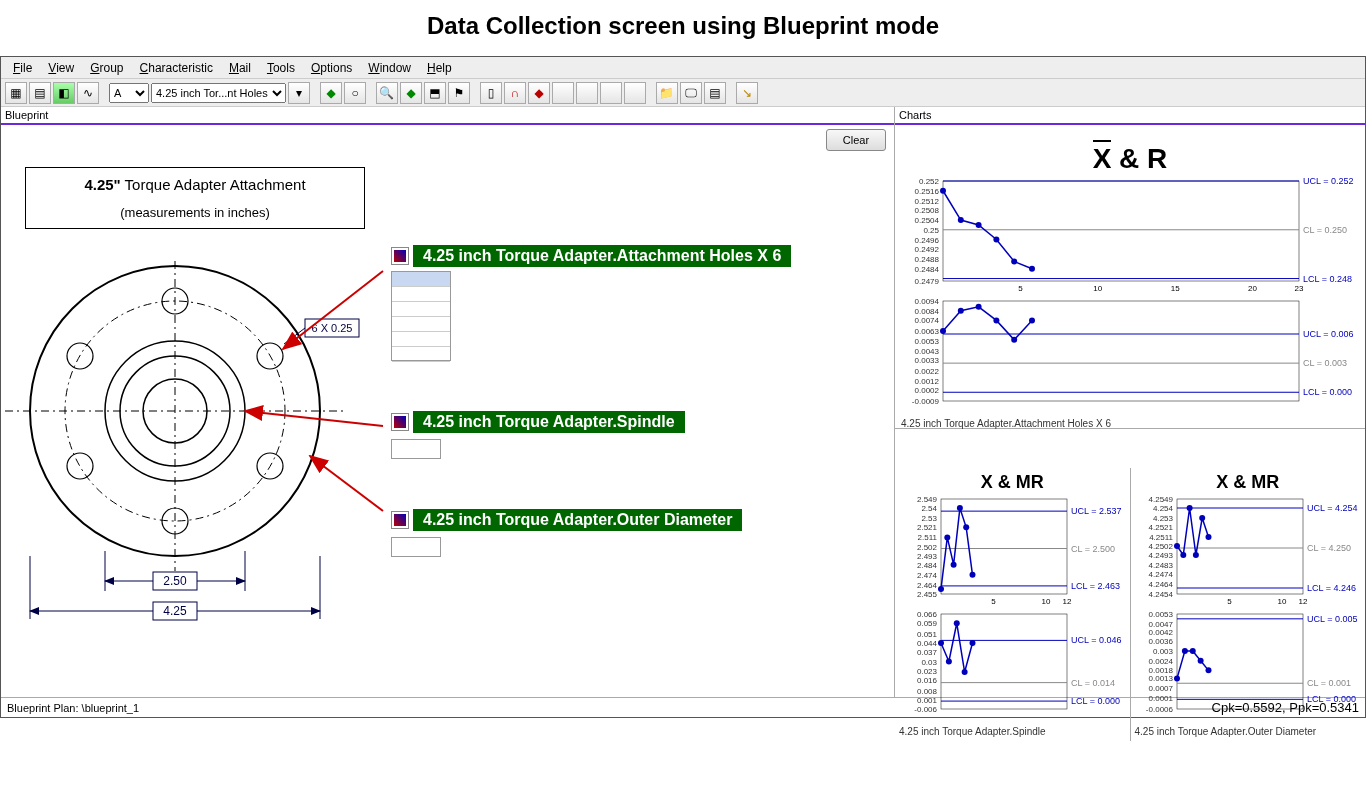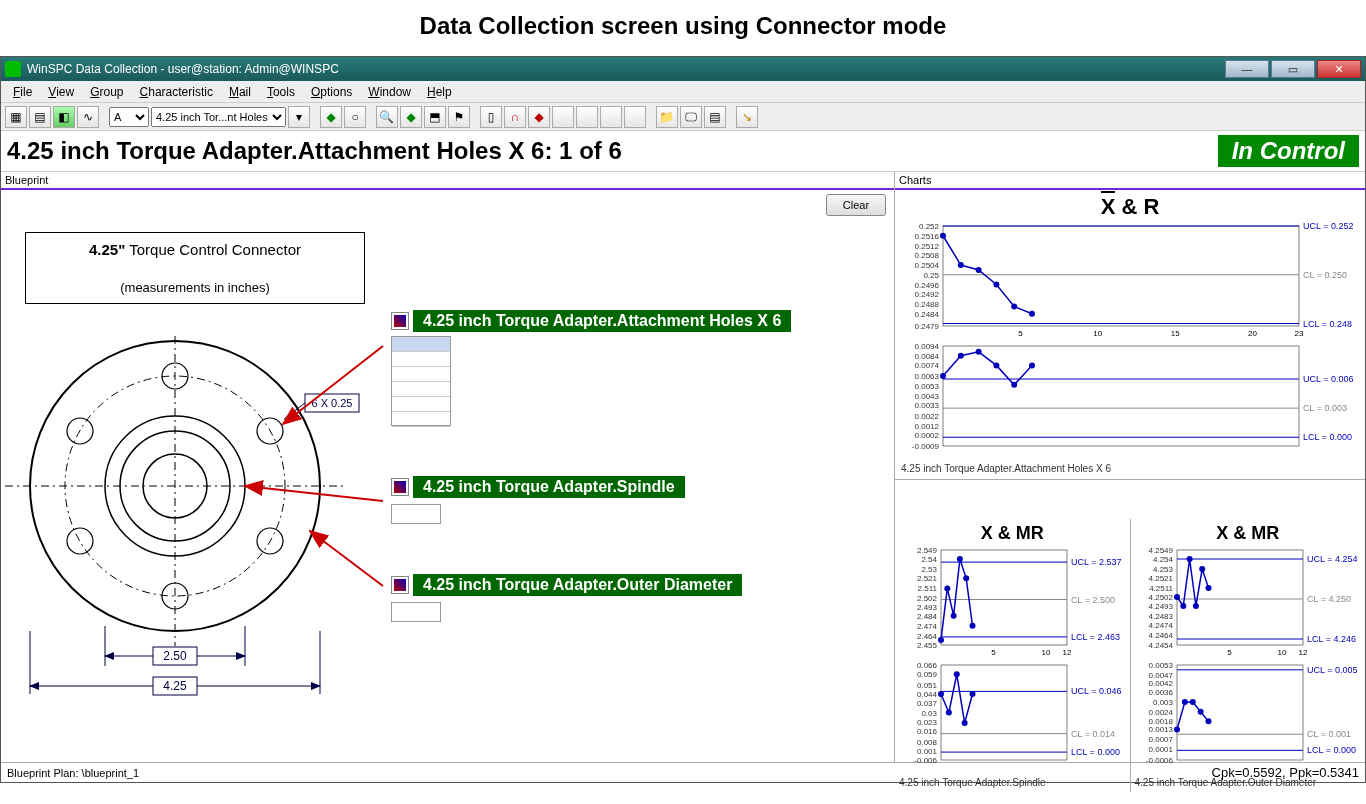--- a/index.html
+++ b/index.html
@@ -33,69 +33,60 @@
 .content-row { display: flex; height: 590px; }
 .blueprint-panel { flex: 1; border-right: 1px solid #aaa; display: flex; flex-direction: column; }
 .panel-head { font-size: 11px; padding: 2px 4px; border-bottom: 2px solid #6d28d9; }
 .bp-toolbar { display: flex; justify-content: flex-end; padding: 4px 8px; margin-left: 40px; }
 .bp-toolbar .clear-btn { width: 60px; height: 22px; border: 1px solid #888; background: linear-gradient(#f8f8f8,#ddd); border-radius: 3px; font-size: 11px; }
 .bp-body { flex: 1; position: relative; display: flex; }
 .bp-drawing { width: 380px; margin-left: 4px; margin-top: 12px; }
 .bp-titlebox { border: 1px solid #000; padding: 8px 10px; text-align: center; margin: 0 20px 12px 20px; }
 .bp-titlebox .l1 { font-size: 15px; }
 .bp-titlebox .l1 b { font-weight: bold; }
-.bp-titlebox .l2 { font-size: 13px; margin-top: 22px; }
+.bp-titlebox .l2 { font-size: 13px; margin-top: 12px; }
 
 .bp-labels { flex: 1; padding-top: 90px; padding-left: 6px; position: relative; }
 .bp-label-row { margin-bottom: 50px; }
 .bp-label { display: flex; align-items: center; gap: 4px; }
 .bp-label .ic { width: 18px; height: 18px; border: 1px solid #888; background: #fff; display: flex; align-items: center; justify-content: center; }
 .bp-label .ic-inner { width: 12px; height: 12px; background: linear-gradient(45deg,#b00,#00b); }
 .bp-label .txt { background: #006600; color: #fff; font-weight: bold; font-size: 16px; padding: 2px 10px; font-family: Arial, sans-serif; }
 .bp-grid { width: 60px; height: 90px; border: 1px solid #999; margin-top: 4px; margin-left: 0; }
 .bp-grid .g-row { height: 15px; border-bottom: 1px solid #ccc; }
 .bp-grid .g-row.active { background: #c8d8f0; }
 .bp-input { width: 50px; height: 20px; border: 1px solid #999; margin-top: 6px; margin-left: 0; background: #fff; }
 
-.charts-panel { width: 470px; display: flex; flex-direction: column; }
+.charts-panel { width: 470px; display: flex; flex-direction: column; gap: 14px; }
 .charts-body { flex: 1; display: flex; flex-direction: column; }
 .chart-big { height: 290px; border-bottom: 1px solid #aaa; padding: 4px 6px; }
-.chart-big .chart-title { text-align: center; font-size: 22px; font-weight: bold; font-family: Arial; position: relative; }
+.chart-big .chart-title { text-align: center; font-size: 28px; font-weight: bold; font-family: Arial; position: relative; }
 .xbar { display: inline-block; position: relative; }
 .xbar::before { content: ""; position: absolute; top: -3px; left: 0; right: 0; border-top: 2px solid #000; }
 .mini-chart { position: relative; }
 .chart-caption { font-size: 10px; color: #333; }
 
 .chart-small-row { display: flex; flex: 1; margin-top: 39px; }
 .chart-small { flex: 1; border-right: 1px solid #aaa; padding: 4px 4px; }
 .chart-small:last-child { border-right: none; }
 .chart-small .chart-title { text-align: center; font-size: 18px; font-weight: bold; font-family: Arial; }
 
 .statusbar { height: 20px; border-top: 1px solid #aaa; display: flex; align-items: center; padding: 0 6px; font-size: 11px; }
 .statusbar .sb-left { flex: 1; }
 .statusbar .sb-right { font-size: 13px; }
 
 svg text { font-family: Arial, sans-serif; }
 </style>
 </head>
 <body>
 
-<div class="page-title">Data Collection screen using Connector mode</div>
+<div class="page-title">Data Collection screen using Blueprint mode</div>
 
 <div class="app-window">
 
-  <div class="titlebar">
-    <div class="icon"></div>
-    <div class="title">WinSPC Data Collection - user@station: Admin@WINSPC</div>
-    <div class="win-btns">
-      <div class="win-btn">—</div>
-      <div class="win-btn">▭</div>
-      <div class="win-btn close">✕</div>
-    </div>
-  </div>
 
   <div class="menubar">
     <div class="menu-item"><span class="ul">F</span>ile</div>
     <div class="menu-item"><span class="ul">V</span>iew</div>
     <div class="menu-item"><span class="ul">G</span>roup</div>
     <div class="menu-item"><span class="ul">C</span>haracteristic</div>
     <div class="menu-item"><span class="ul">M</span>ail</div>
     <div class="menu-item"><span class="ul">T</span>ools</div>
     <div class="menu-item"><span class="ul">O</span>ptions</div>
     <div class="menu-item"><span class="ul">W</span>indow</div>
@@ -128,35 +119,31 @@
     <div class="tb-btn"></div>
     <div class="tb-btn"></div>
     <div class="tb-sep"></div>
     <div class="tb-btn" style="color:#a80">📁</div>
     <div class="tb-btn">🖵</div>
     <div class="tb-btn">▤</div>
     <div class="tb-sep"></div>
     <div class="tb-btn" style="color:#b80">↘</div>
   </div>
 
-  <div class="info-bar">
-    <div class="info-text">4.25 inch Torque Adapter.Attachment Holes X 6:  1 of 6</div>
-    <div class="status-badge">In Control</div>
-  </div>
 
   <div class="content-row">
     <div class="blueprint-panel">
       <div class="panel-head">Blueprint</div>
       <div class="bp-toolbar">
         <button class="clear-btn">Clear</button>
       </div>
       <div class="bp-body">
         <div class="bp-drawing">
           <div class="bp-titlebox">
-            <div class="l1"><b>4.25"</b><span>  Torque Control Connector</span></div>
+            <div class="l1"><b>4.25"</b><span>  Torque Adapter Attachment</span></div>
             <div class="l2">(measurements in inches)</div>
           </div>
           <svg width="380" height="420" viewBox="0 0 380 420">
 
             <line x1="0" y1="170" x2="340" y2="170" stroke="#000" stroke-width="1" stroke-dasharray="8 4 2 4"></line>
             <line x1="170" y1="20" x2="170" y2="330" stroke="#000" stroke-width="1" stroke-dasharray="8 4 2 4"></line>
 
             <circle cx="170" cy="170" r="145" fill="none" stroke="#000" stroke-width="2"></circle>
 
             <circle cx="170" cy="170" r="110" fill="none" stroke="#000" stroke-width="1" stroke-dasharray="8 4 2 4"></circle>

